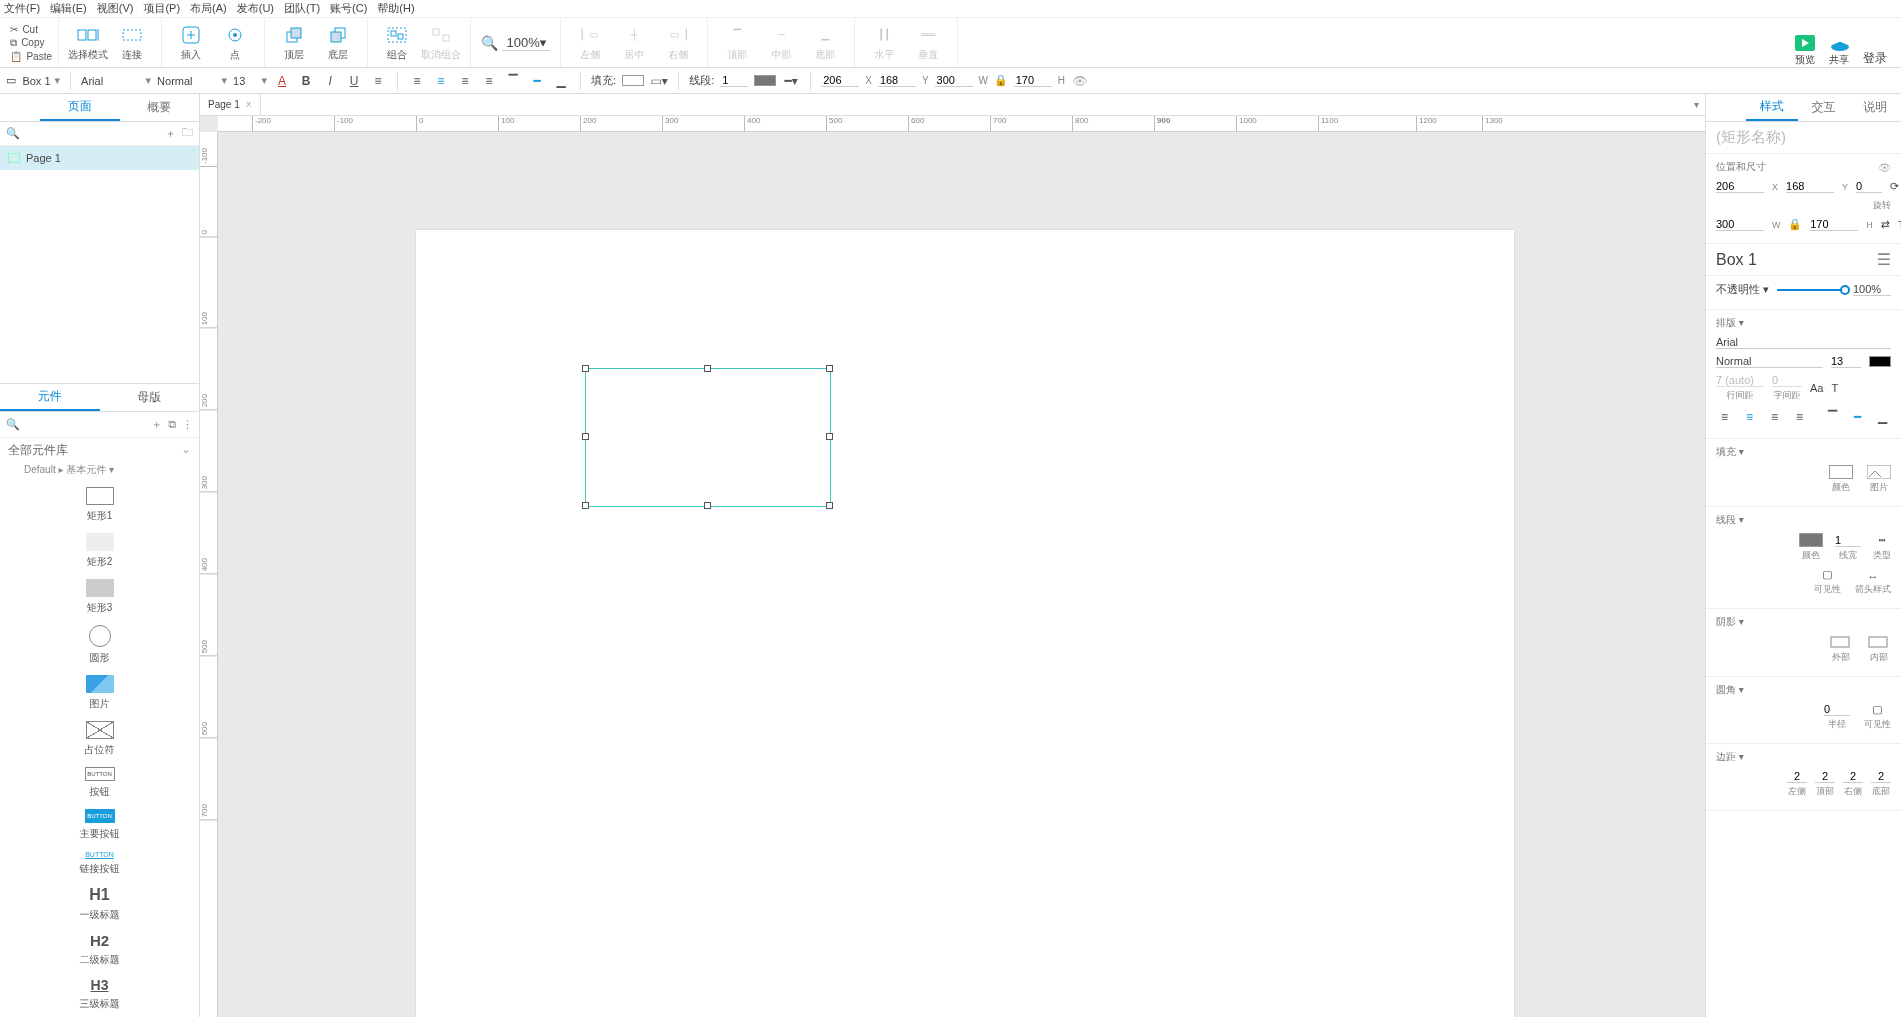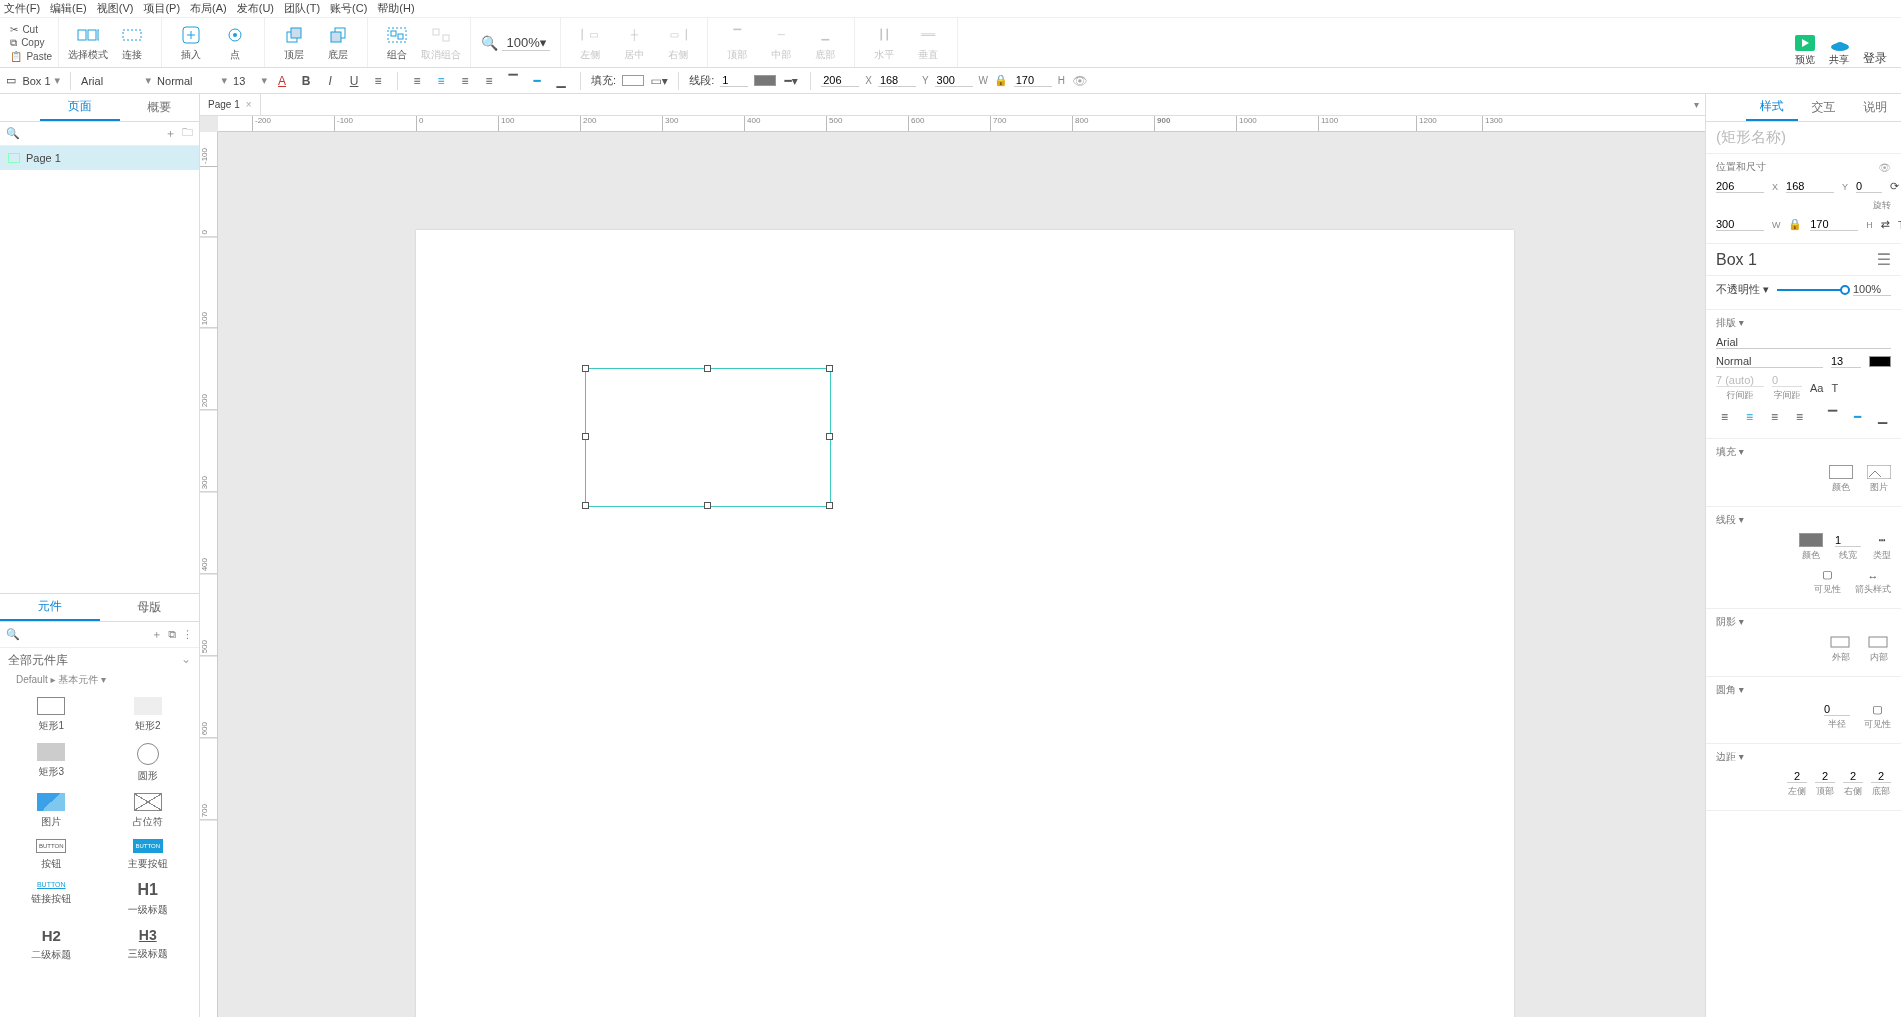--- a/index.html
+++ b/index.html
@@ -38,22 +38,22 @@
 .pane-toolbar .srch{flex:1;}
 .page-item{display:flex;align-items:center;height:24px;padding:0 8px;gap:6px;background:#d5eef5;font-size:11px;}
 .page-item .pgic{width:12px;height:10px;border:1px solid #8fb;display:inline-block;}
 
 .lib-area{flex:1;display:flex;flex-direction:column;border-top:1px solid #ddd;}
 .lib-tabs{display:flex;height:28px;border-bottom:1px solid #ddd;}
 .lib-tab{flex:1;display:flex;align-items:center;justify-content:center;font-size:12px;color:#666;}
 .lib-tab.active{color:#0b86d8;border-bottom:2px solid #0b86d8;}
 .lib-search{display:flex;align-items:center;height:26px;padding:0 6px;gap:6px;border-bottom:1px solid #eee;}
 .lib-title{font-size:12px;color:#666;padding:4px 8px;display:flex;justify-content:space-between;}
-.lib-sub{font-size:10px;color:#888;padding:0 16px 4px;}
-.widget-grid{display:grid;grid-template-columns:repeat(2,1fr);gap:10px;padding:6px 8px;}
+.lib-sub{font-size:10px;color:#888;padding:0 24px 4px;}
+.widget-grid{display:grid;grid-template-columns:repeat(1,1fr);gap:10px;padding:6px 8px;}
 .wcell{display:flex;flex-direction:column;align-items:center;gap:4px;font-size:10px;color:#555;}
 .wshape{width:28px;height:18px;}
 
 .tabstrip{display:flex;align-items:center;height:22px;background:#fff;border-bottom:1px solid #ddd;font-size:10px;}
 .pgtab{display:flex;align-items:center;gap:6px;padding:0 8px;height:100%;border-right:1px solid #ddd;}
 .pgtab .x{color:#aaa;}
 
 .ruler-h{position:absolute;left:18px;right:0;top:22px;height:16px;background:#fff;border-bottom:1px solid #ccc;font-size:8px;color:#888;}
 .ruler-h .tick{position:absolute;top:0;height:100%;border-left:1px solid #bbb;padding-left:2px;}
 .ruler-v{position:absolute;left:0;top:38px;bottom:0;width:18px;background:#fff;border-right:1px solid #ccc;font-size:8px;color:#888;}

